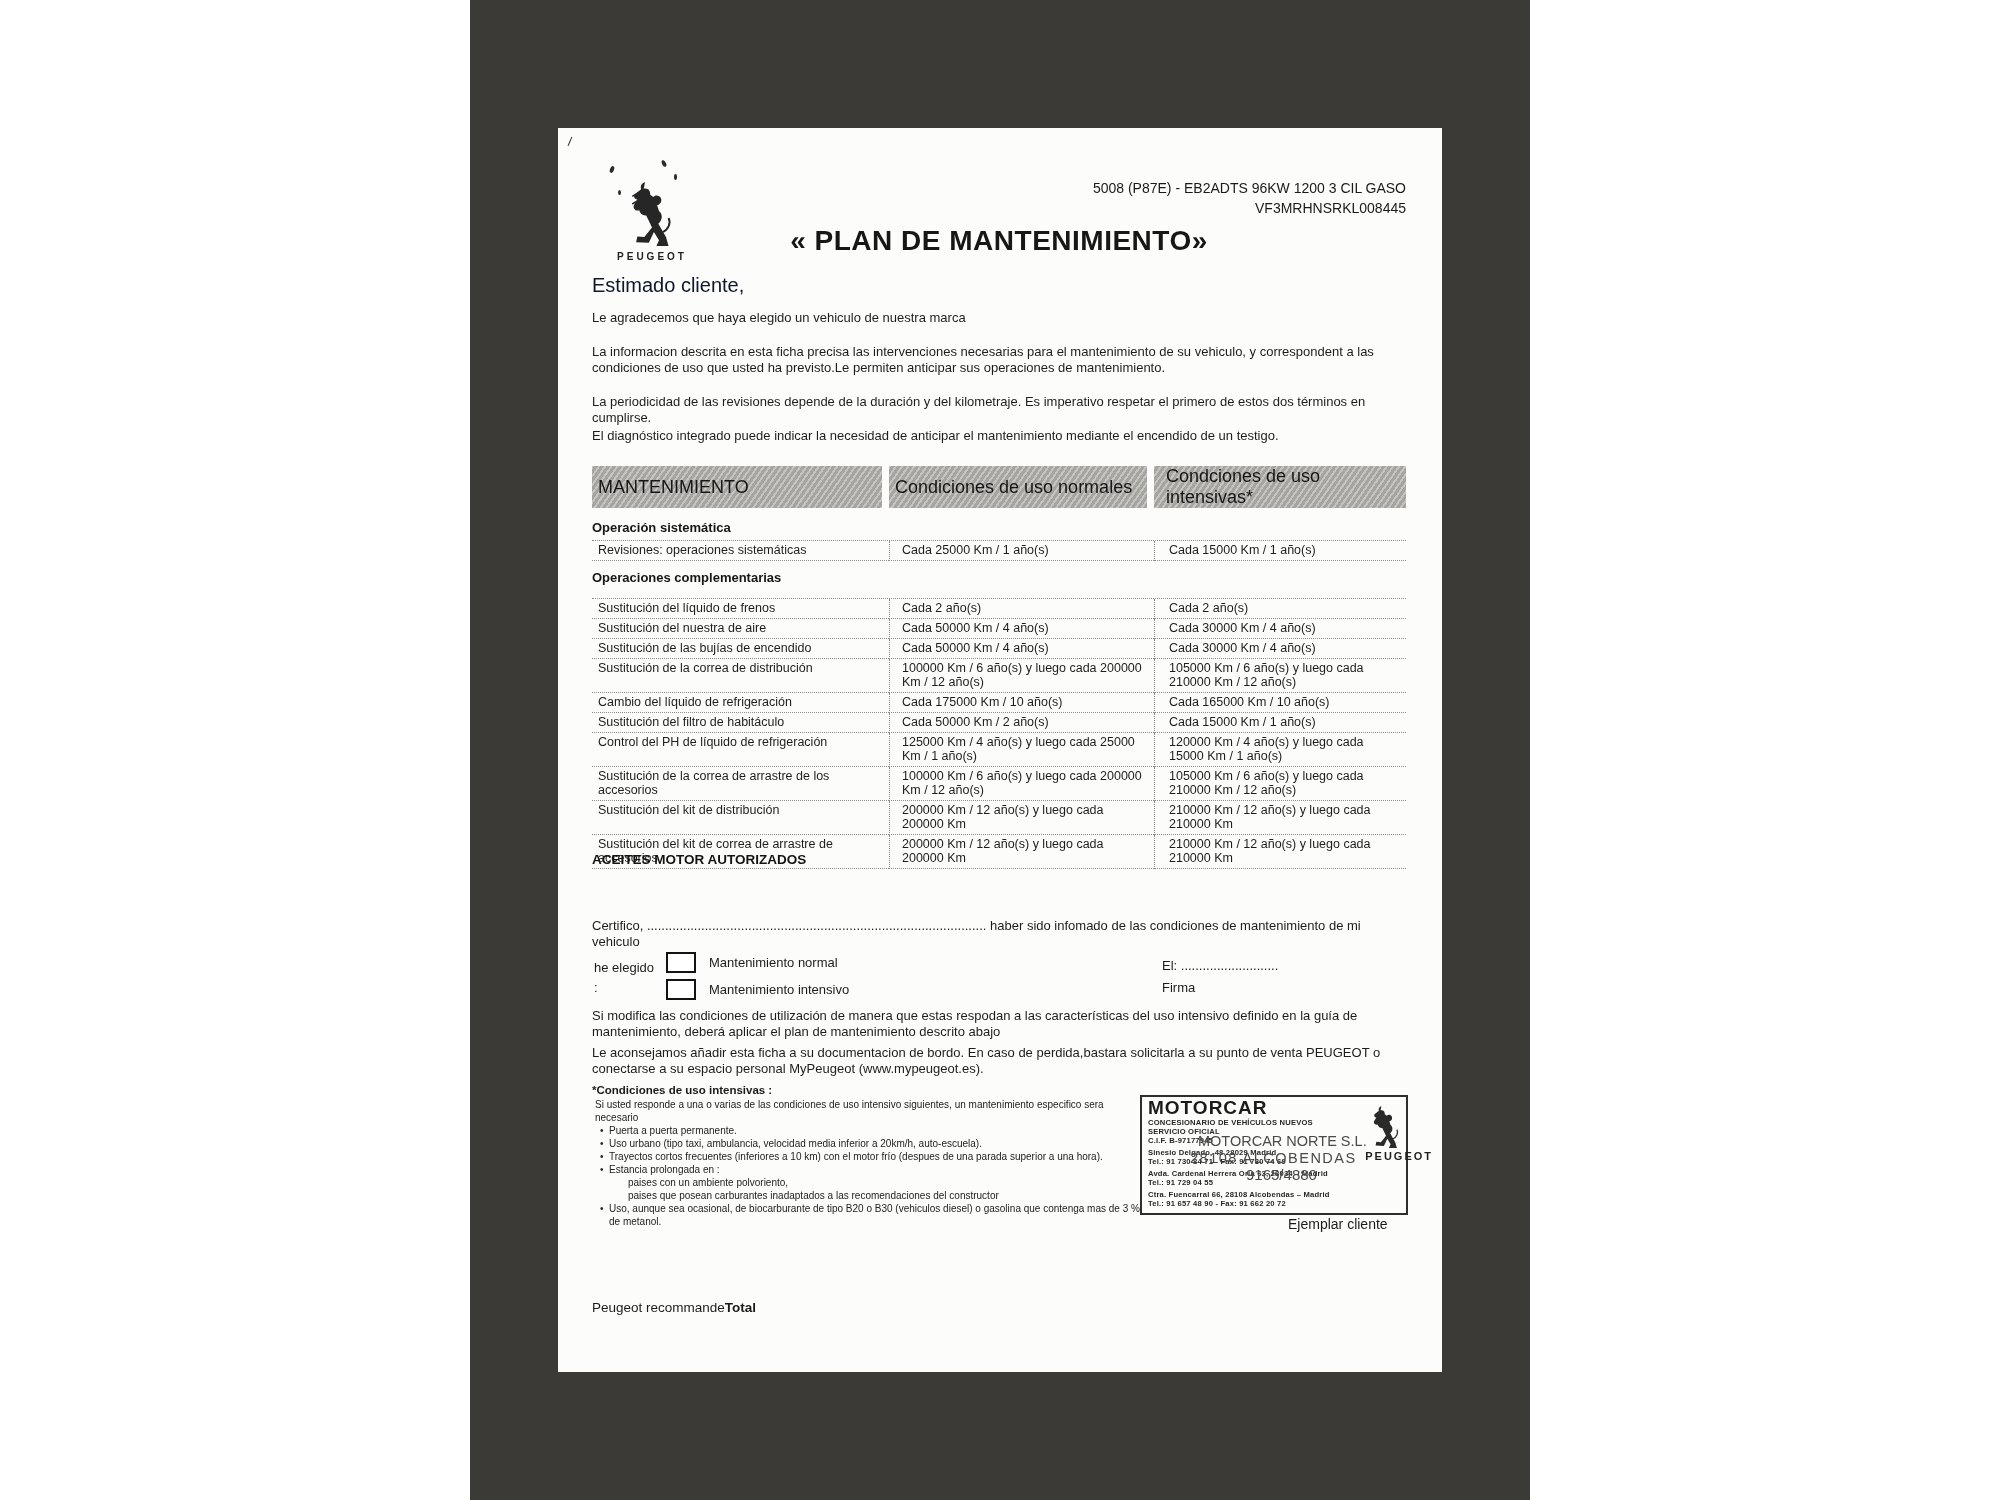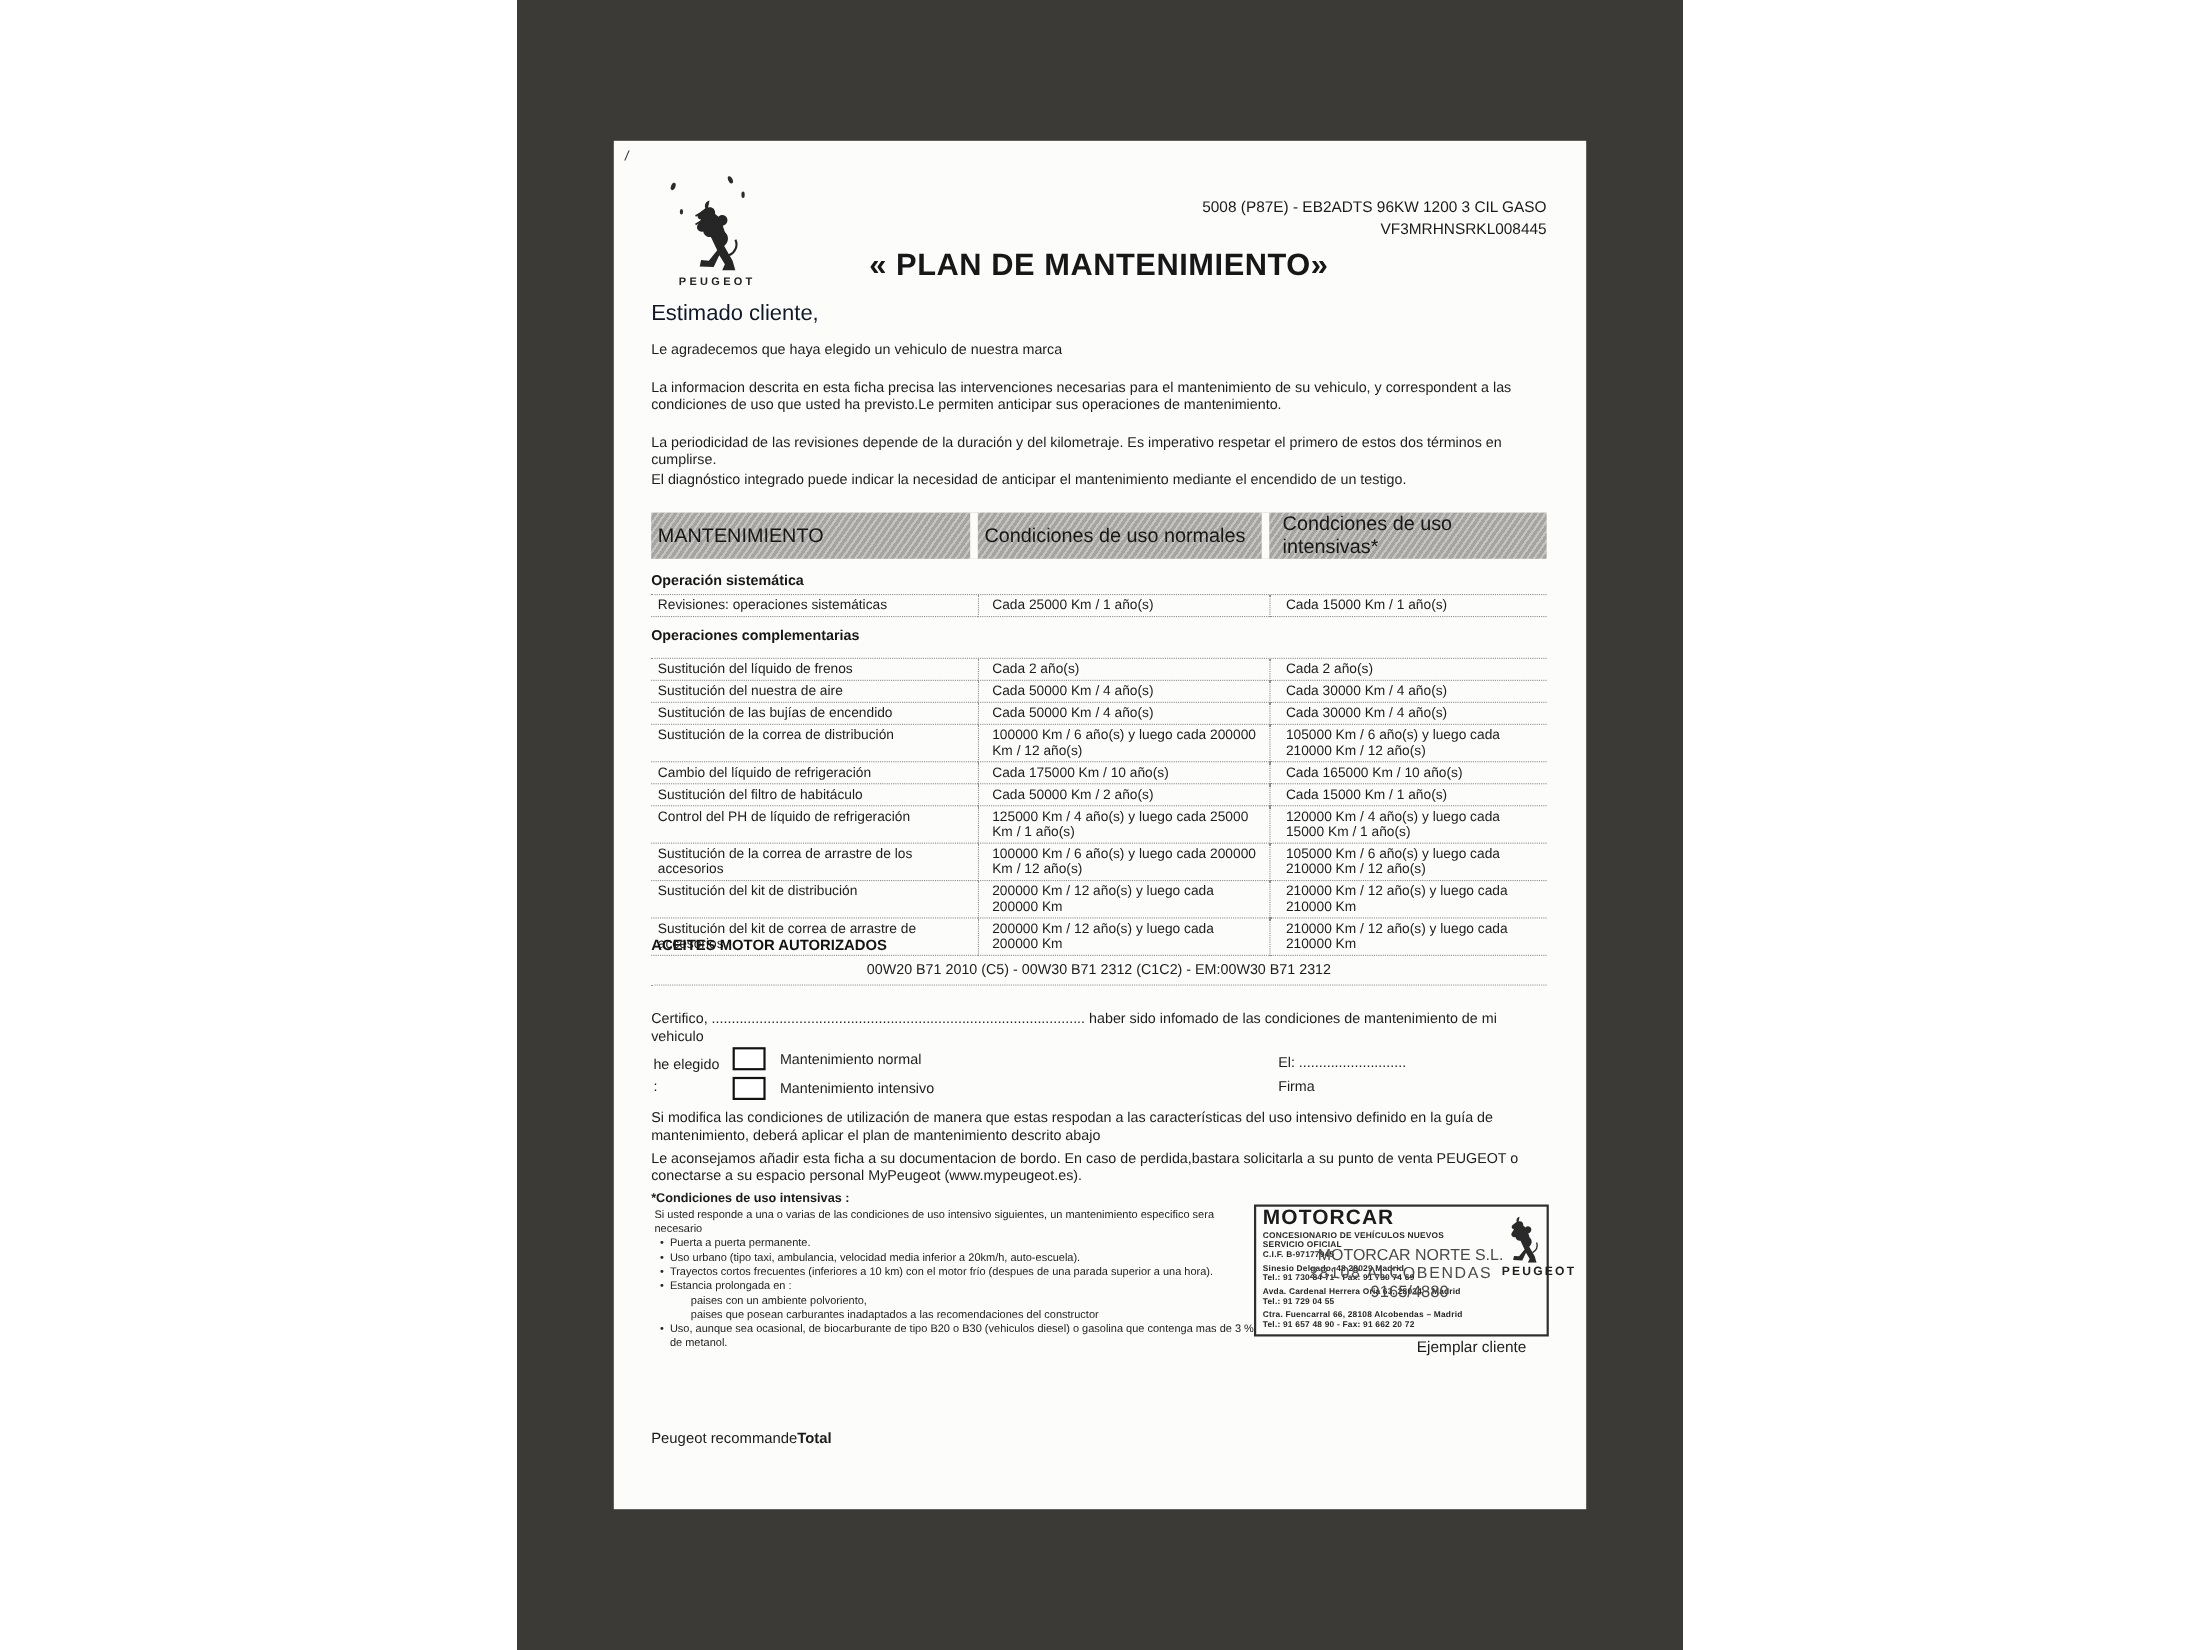--- a/index.html
+++ b/index.html
@@ -140,21 +140,20 @@
     <div class="td c3">105000 Km / 6 año(s) y luego cada 210000 Km / 12 año(s)</div>
     <div class="td c1">Sustitución del kit de distribución</div>
     <div class="td c2">200000 Km / 12 año(s) y luego cada 200000 Km</div>
     <div class="td c3">210000 Km / 12 año(s) y luego cada 210000 Km</div>
     <div class="td c1">Sustitución del kit de correa de arrastre de accesorios</div>
     <div class="td c2">200000 Km / 12 año(s) y luego cada 200000 Km</div>
     <div class="td c3">210000 Km / 12 año(s) y luego cada 210000 Km</div>
   </div>
 
   <div class="abs oils-title" style="left:34px;top:724px;">ACEITES MOTOR AUTORIZADOS</div>
-  <div class="abs oils-line" style="left:34px;top:745px;width:814px;">00W20 B71 2010 (C5) - 00W30 B71 2312 (C1C2) - EM:00W30 B71 2312</div>
 
   <div class="abs body-text" style="left:34px;top:790px;width:814px;">
     <span>Certifico, .............................................................................................. haber sido infomado de las condiciones de mantenimiento de mi</span><br>
     <span>vehiculo</span>
   </div>
 
   <div class="abs" style="left:34px;top:824px;width:814px;height:58px;">
     <div class="abs" style="left:2px;top:8px;font-size:13px;">he elegido</div>
     <div class="abs" style="left:2px;top:28px;font-size:13px;">:</div>
     <div class="abs" style="left:74px;top:0px;white-space:nowrap;">

